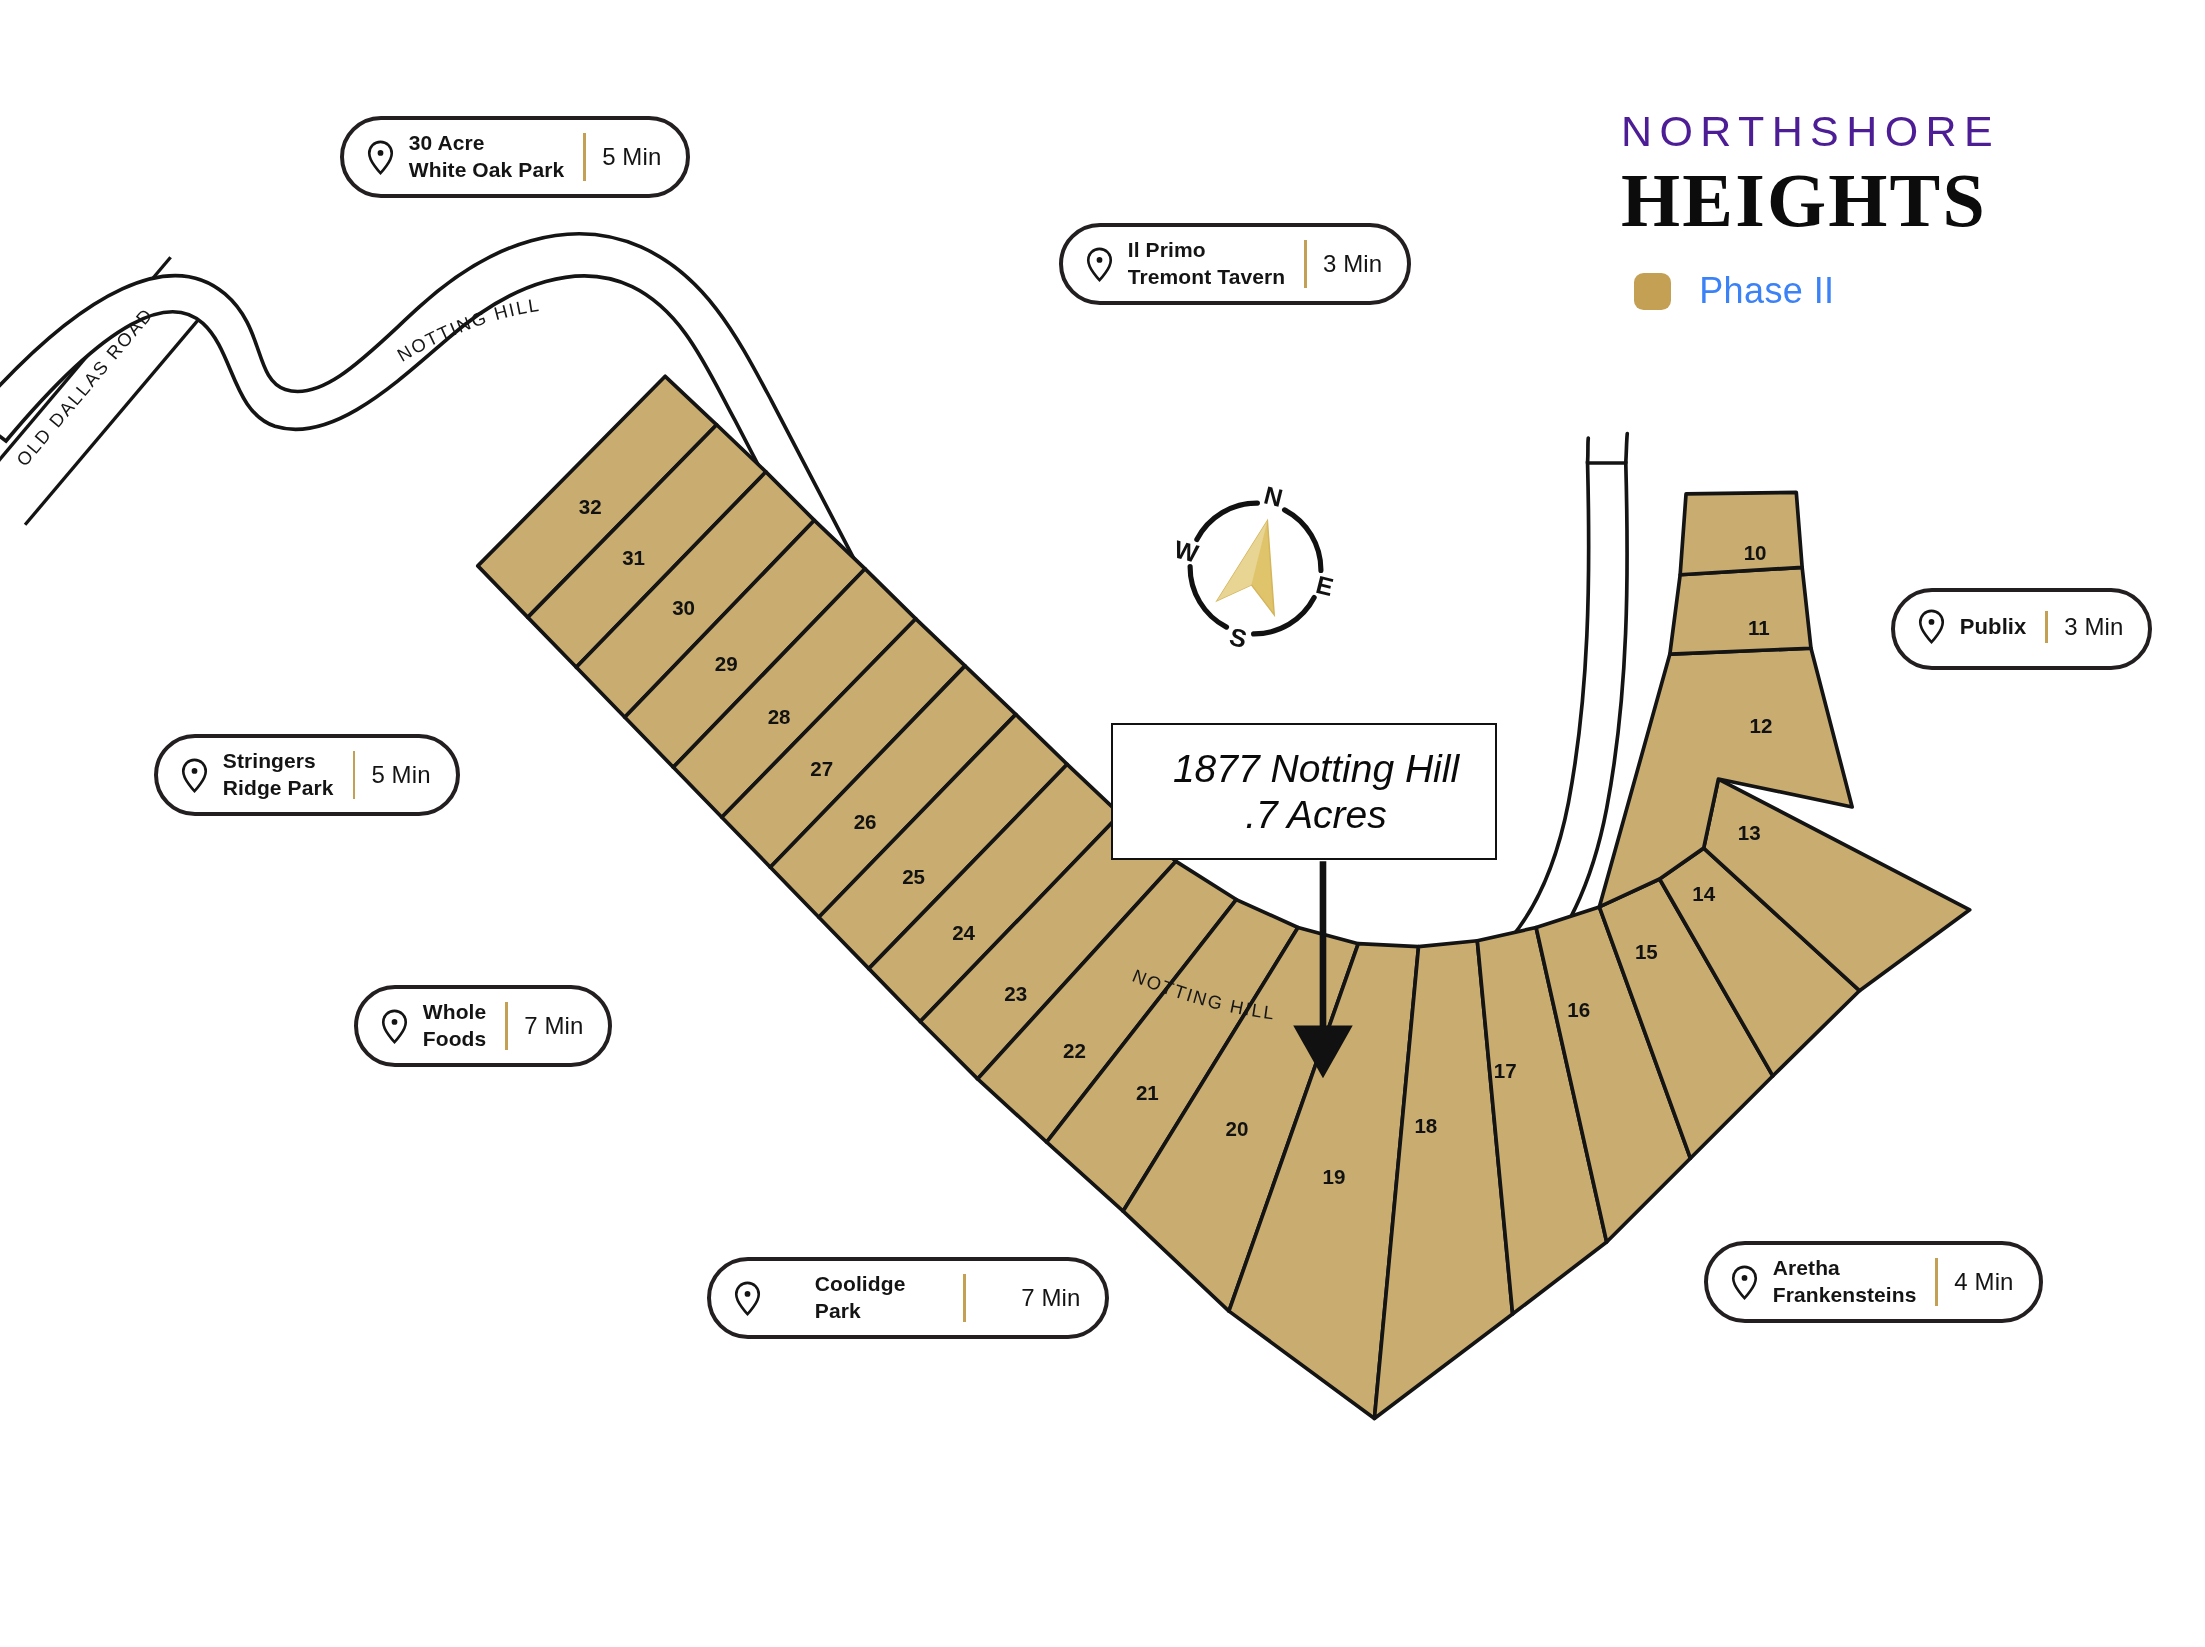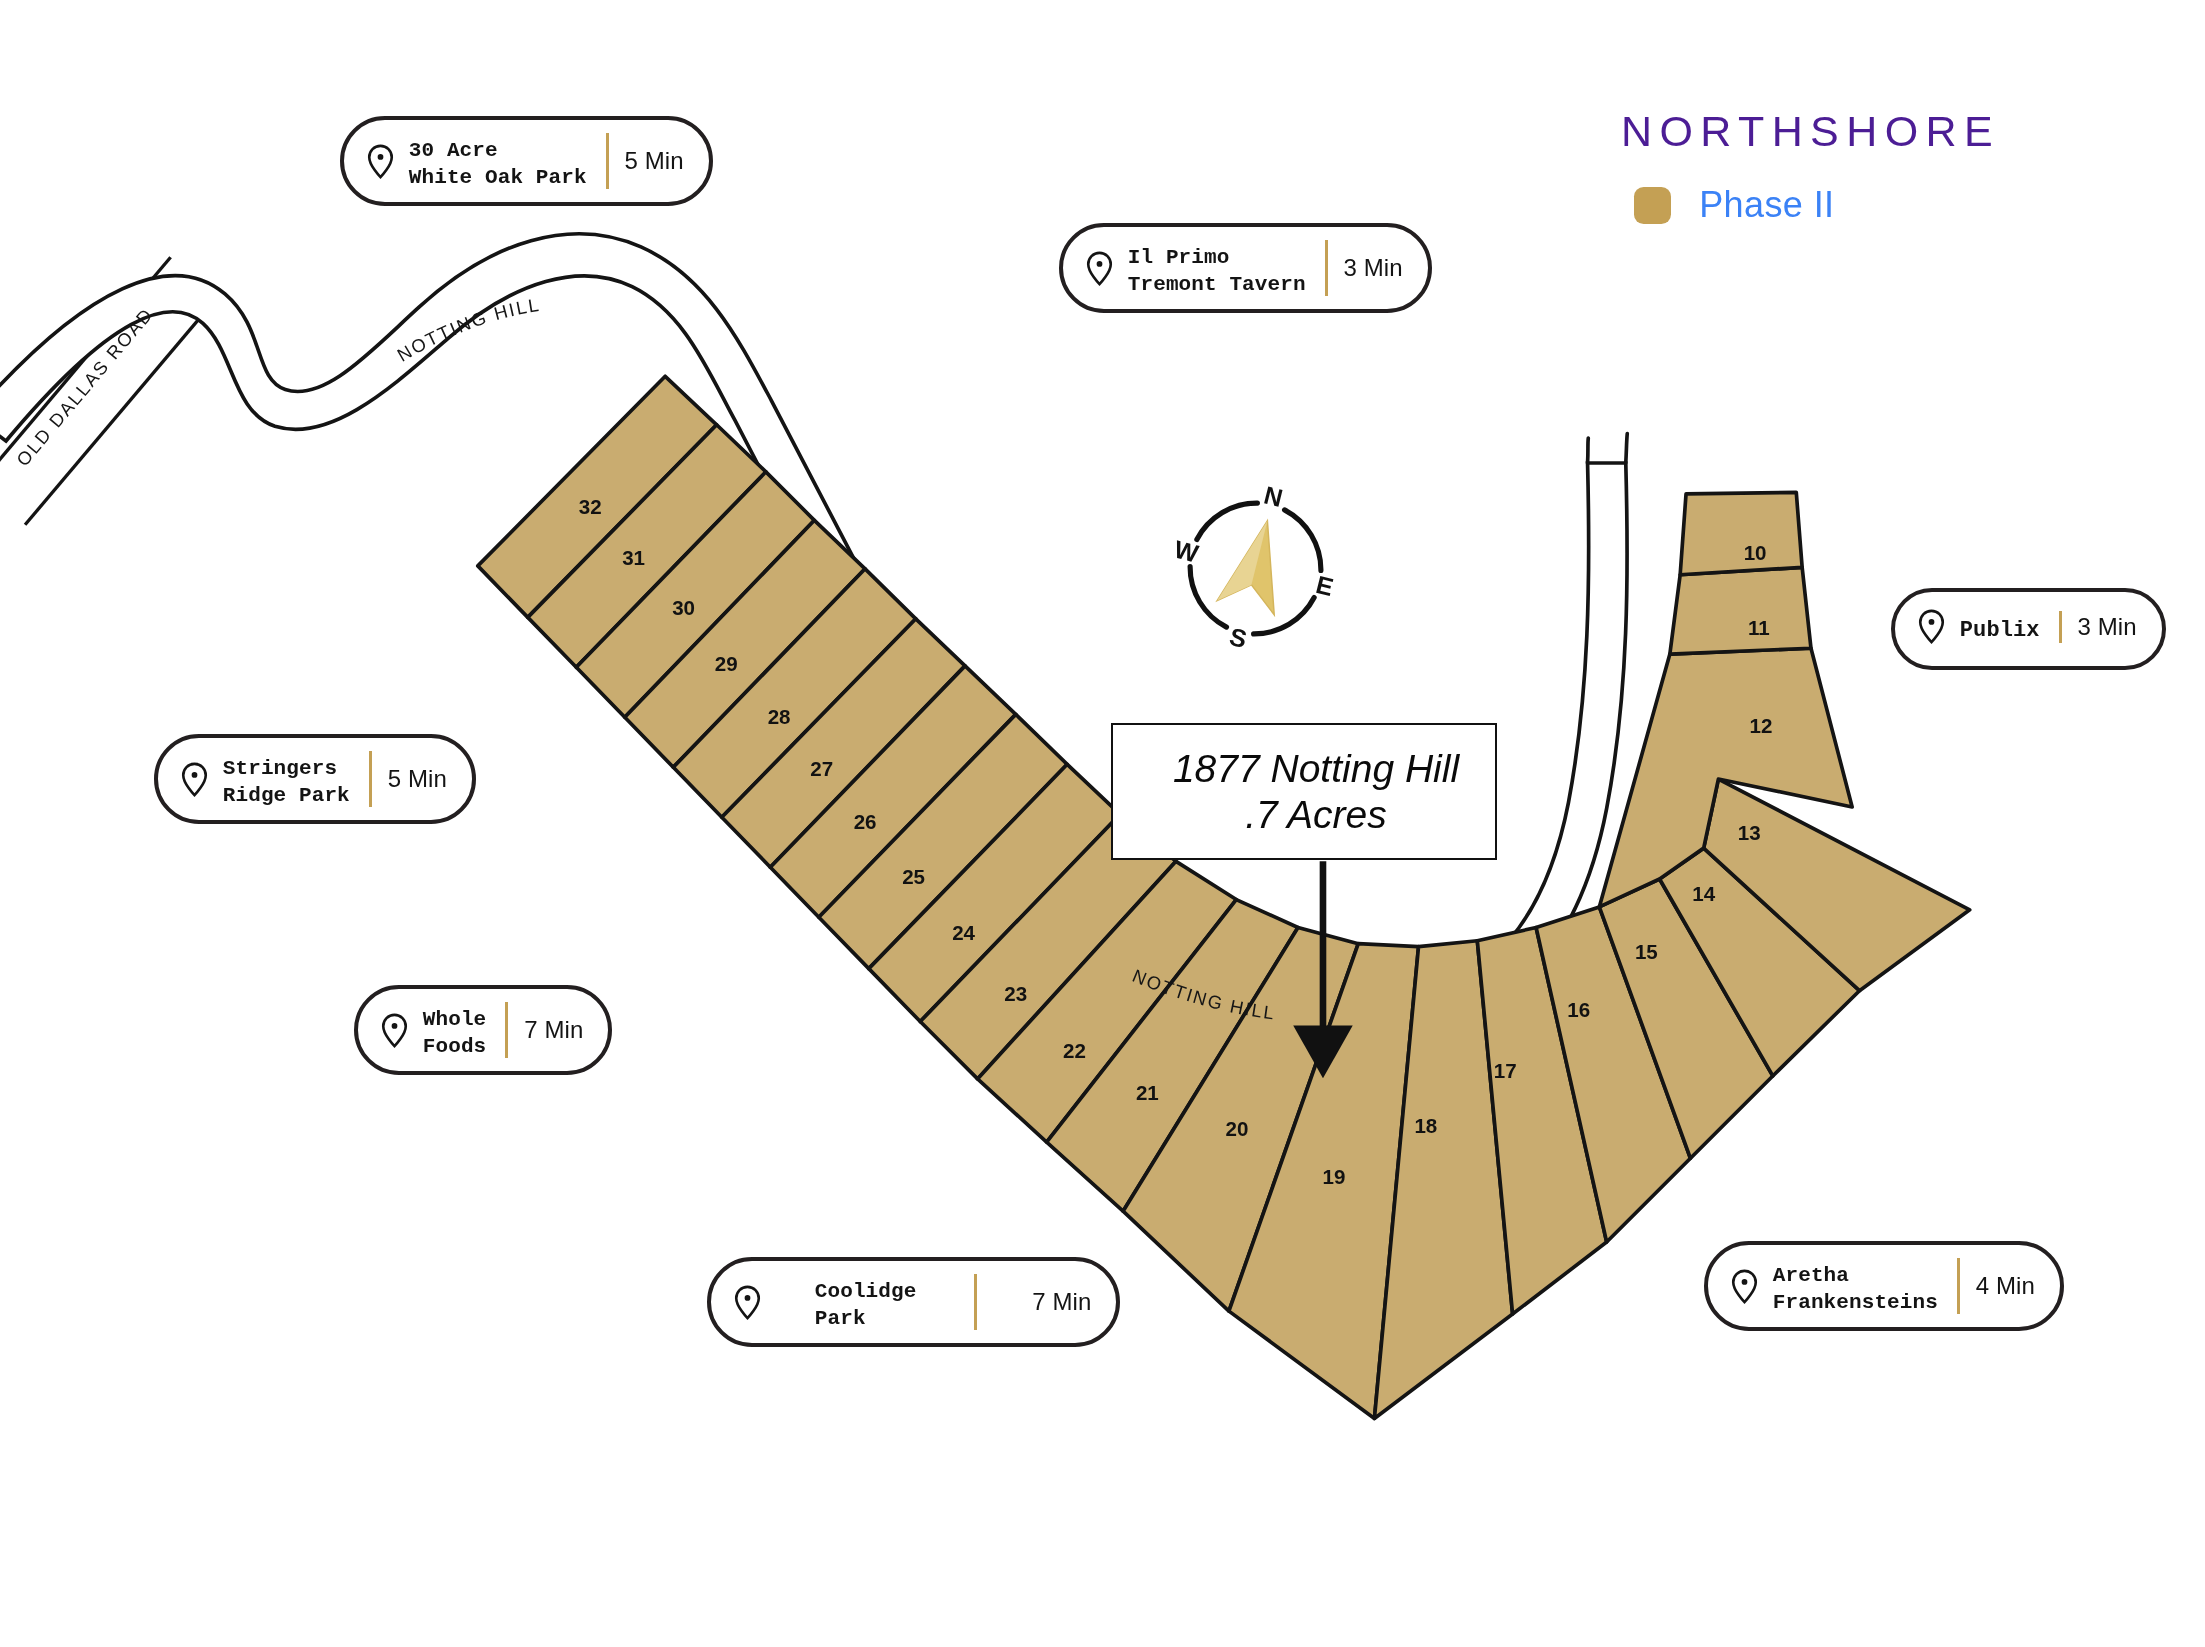--- a/index.html
+++ b/index.html
@@ -93,27 +93,26 @@
     box-sizing: border-box;
     white-space: nowrap;
   }
   .poi-pin {
     flex: 0 0 auto;
     width: 31px;
     height: 35px;
     margin-right: 13.2px;
   }
   .poi-name {
-    font-family: Liberation Mono, monospace;
+    font-family: Liberation Sans, sans-serif;
     font-weight: bold;
     font-size: 21px;
     line-height: 1.28;
     color: #141414;
     letter-spacing: 0.1px;
-    margin-top: 8px;
   }
   .poi-name.one-line { font-size: 22px; }
   .poi-div {
     width: 2.9px;
     align-self: stretch;
     margin: 2.9px 16px 2.9px 19px;
     background: #C4A054;
     flex: 0 0 auto;
   }
   .poi-time {
@@ -294,20 +293,21 @@
         <text class="lot-num" x="2396" y="990">12</text>
         <text class="lot-num" x="2393" y="856">11</text>
         <text class="lot-num" x="2388" y="754">10</text>
       </g>
 
     <line x1="1800" y1="1172" x2="1800" y2="1424" stroke="#111111" stroke-width="9" marker-end="url(#arrowhead)"></line>
   </svg>
 
   <div class="brand">
     <div class="brand-line1">NORTHSHORE</div>
+    <div class="brand-line2">HEIGHTS</div>
     <div class="legend">
       <div class="legend-swatch" style="background: rgb(196, 160, 84);"></div>
       <div class="legend-label">Phase II</div>
     </div>
   </div>
 
   <div class="callout">
     <div class="callout-line">1877 Notting Hill</div>
     <div class="callout-line">.7 Acres</div>
   </div>

